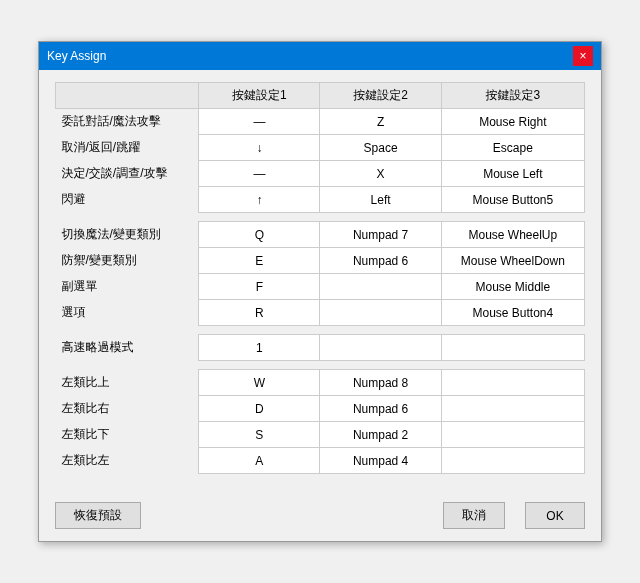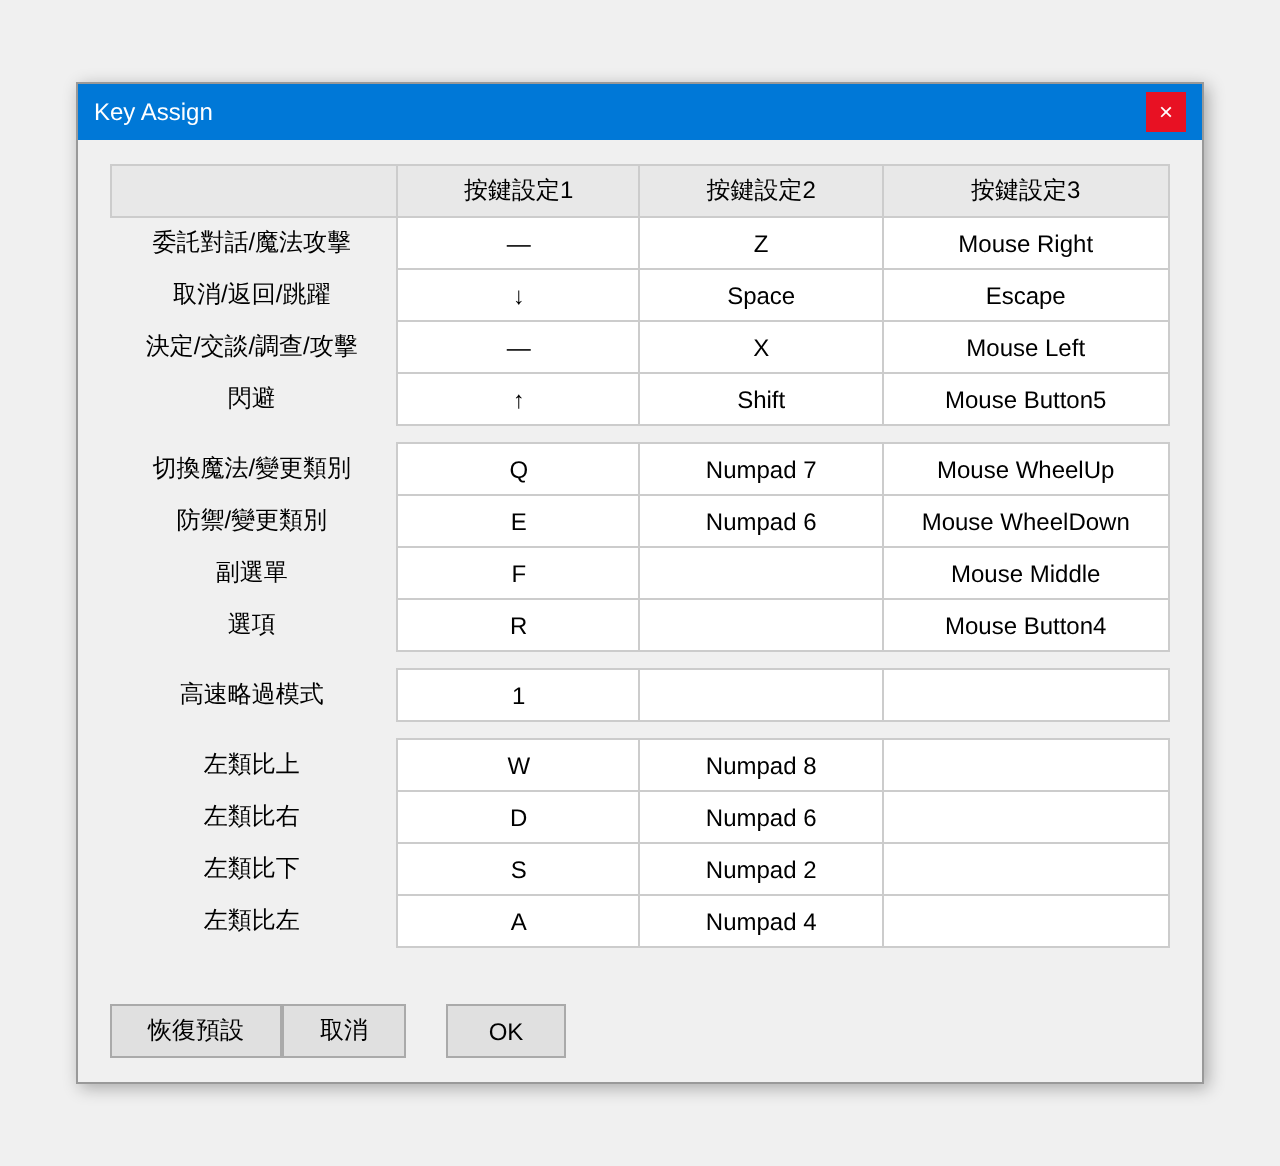--- a/index.html
+++ b/index.html
@@ -58,21 +58,21 @@
       min-height: 24px;
       height: 26px;
     }
     th {
       background: #e8e8e8;
       font-weight: normal;
       font-size: 12px;
       margin-top: 24px;
     }
     td.row-label {
-      text-align: center;
+      text-align: left;
       background: #f0f0f0;
       border: none;
       font-size: 12px;
       padding-right: 8px;
       white-space: nowrap;
     }
     td.key-cell {
       background: white;
       min-width: 110px;
       font-size: 12px;
@@ -80,20 +80,21 @@
     td.key-cell.empty {
       background: white;
     }
     tr.spacer td {
       border: none;
       height: 6px;
       background: #f0f0f0;
     }
     .footer {
       display: flex;
+      justify-content: space-between;
       padding: 8px 16px 12px 16px;
       align-items: center;
     }
     .footer-left {}
     .footer-right {
       display: flex;
       gap: 20px;
       border-radius: 10px;
     }
     .btn {
@@ -148,21 +149,21 @@
           </tr>
           <tr>
             <td class="row-label">決定/交談/調查/攻擊</td>
             <td class="key-cell">—</td>
             <td class="key-cell">X</td>
             <td class="key-cell">Mouse Left</td>
           </tr>
           <tr>
             <td class="row-label">閃避</td>
             <td class="key-cell">↑</td>
-            <td class="key-cell">Shift</td>
+            <td class="key-cell">Left</td>
             <td class="key-cell">Mouse Button5</td>
           </tr>
           <tr class="spacer">
             <td></td>
             <td></td>
             <td></td>
             <td></td>
           </tr>
           <tr>
             <td class="row-label">切換魔法/變更類別</td>

